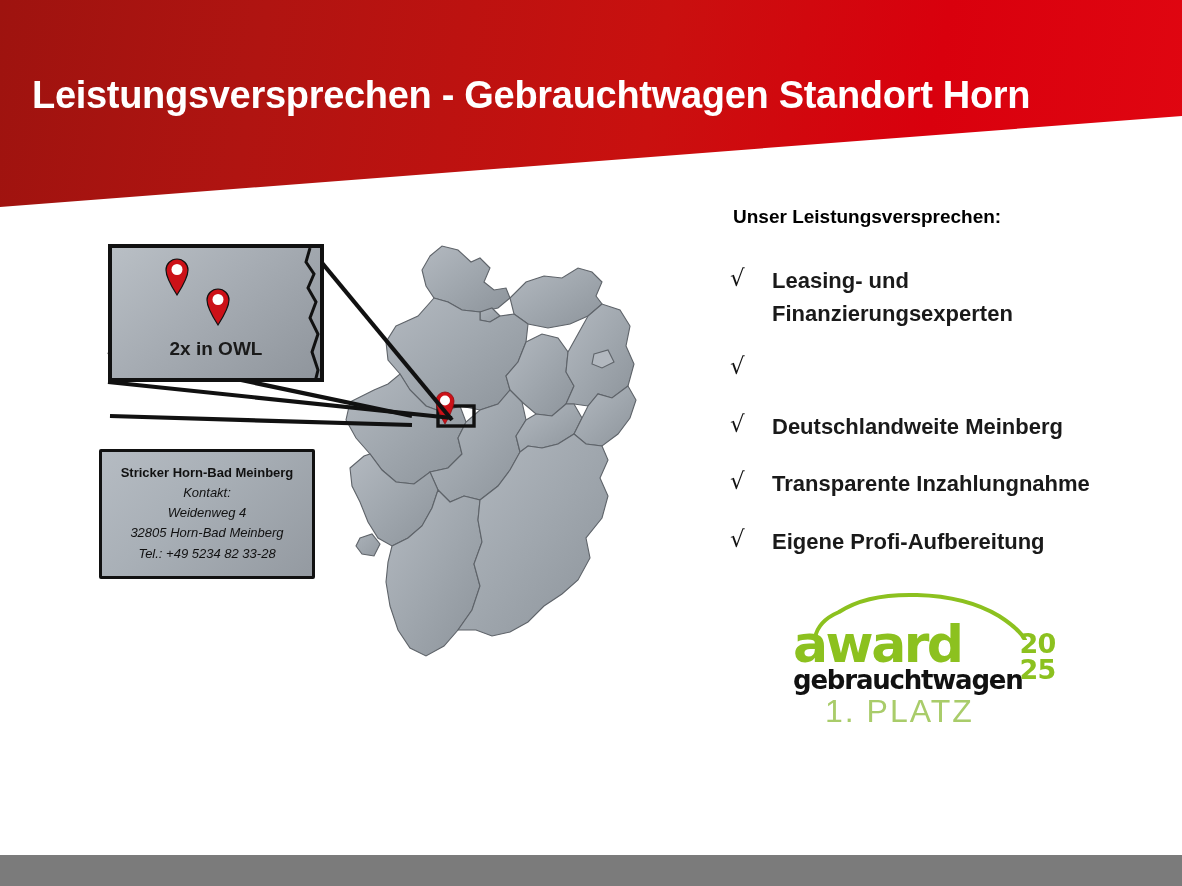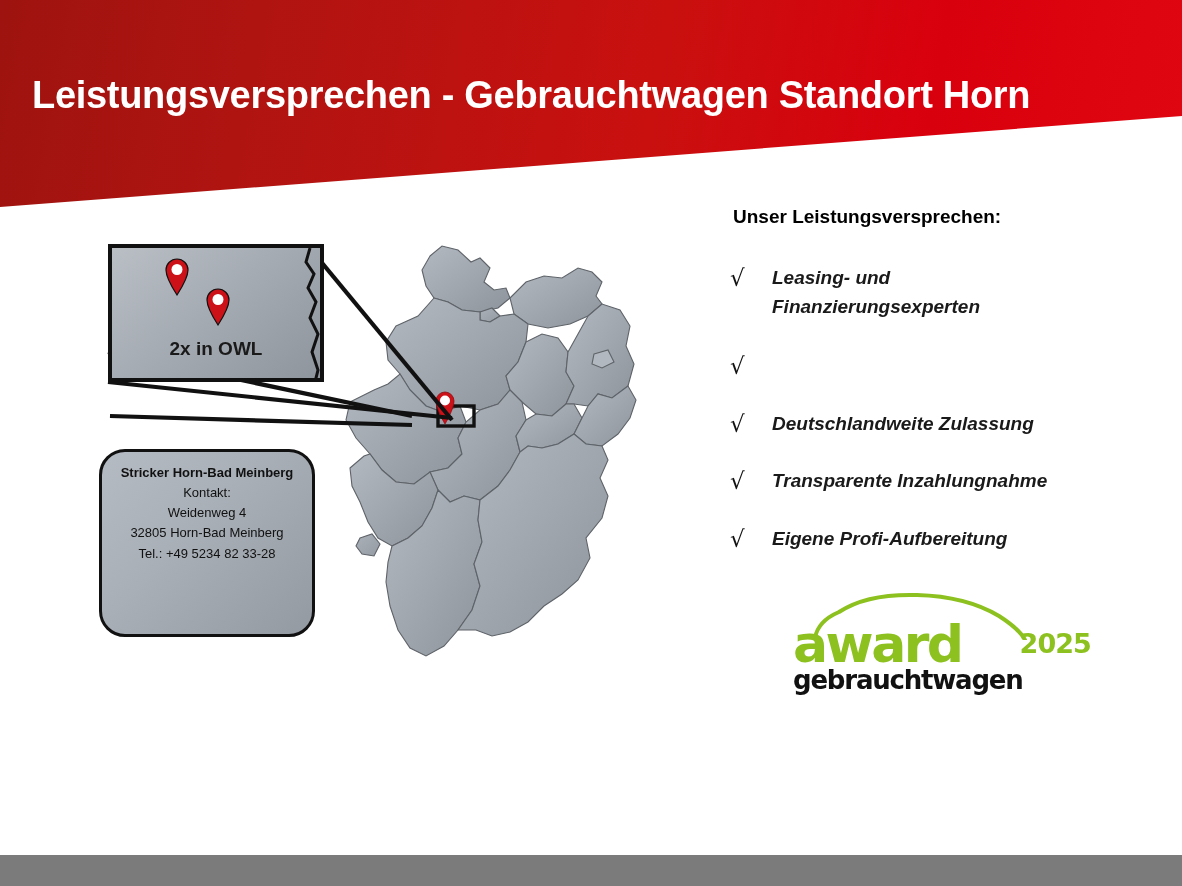--- a/index.html
+++ b/index.html
@@ -45,25 +45,24 @@
     display: flex; align-items: flex-start;
   }
   .promise-check {
     width: 26px; flex: 0 0 26px;
     font-size: 23px; line-height: 1;
     color: #111111;
     font-family: "DejaVu Sans", sans-serif;
     padding-top: 3px;
   }
   .promise-text {
-    font-size: 19px; font-weight: bold; color: #1a1a1a;
+    font-size: 22px; font-weight: bold; color: #1a1a1a;
     line-height: 1.5;
     white-space: pre-line;
     margin-left: 16px;
-    font-style: italic;
   }
   #promise-0 { top: 264px; }
   #promise-1 { top: 352px; }
   #promise-2 { top: 410px; }
   #promise-3 { top: 467px; }
   #promise-4 { top: 525px; }
 
   
   #award-logo {
     position: absolute; left: 793px; top: 592px;
@@ -83,21 +82,21 @@
     letter-spacing: -1.2px; line-height: 1;
     font-family: "DejaVu Sans", sans-serif;
   }
   #award-word {
     font-size: 52px; font-weight: bold; color: #8cc11f;
     letter-spacing: -2.5px; line-height: 0.86;
     margin-top: 2px;
     font-family: "DejaVu Sans", sans-serif;
   }
   #award-year {
-    display: flex; flex-direction: row;
+    display: flex; flex-direction: column;
     margin-left: -3px; margin-top: 11px;
   }
   #award-year span {
     font-size: 27px; font-weight: bold; color: #8cc11f;
     letter-spacing: -1px; line-height: 0.97;
     font-family: "DejaVu Sans", sans-serif;
   }
   #award-platz {
     position: absolute; left: 32px; top: 101px;
     font-size: 32px; color: #a9cc6a; letter-spacing: 2px;
@@ -131,33 +130,33 @@
   .inset-pin { position: absolute; }
   #inset-pin-1 { left: 52px; top: 10px; }
   #inset-pin-2 { left: 93px; top: 40px; }
   #inset-edge {
     position: absolute; right: -2px; top: 0; width: 60px; height: 138px;
   }
 
   
   #address-card {
     position: absolute; left: 99px; top: 449px;
-    width: 216px; height: 188px;
+    width: 216px; height: 130px;
     border: 3px solid #111111;
-    border-radius: 26px;
+    border-radius: 2px;
     background: linear-gradient(135deg, #b5bbc2 0%, #a9b0b7 40%, #949aa1 100%);
     text-align: center;
     padding-top: 11px;
   }
   #address-name {
     font-size: 13px; font-weight: bold; color: #111111;
     line-height: 1.55;
   }
   .address-line {
-    font-size: 13px; color: #111111; line-height: 1.55;
+    font-size: 13px; color: #111111; line-height: 1.55; font-style: italic;
   }
 
   
   #logo-bar {
     position: absolute; left: 0; top: 750px;
     width: 1182px; height: 105px;
   }
 
   
   #footer-bar {
@@ -265,21 +264,21 @@
   <div class="promise-row" id="promise-0">
     <div class="promise-check">√</div>
     <div class="promise-text">Leasing- und
 Finanzierungsexperten</div>
   </div>
   <div class="promise-row" id="promise-1">
     <div class="promise-check">√</div>
   </div>
   <div class="promise-row" id="promise-2">
     <div class="promise-check">√</div>
-    <div class="promise-text">Deutschlandweite Zulassung</div>
+    <div class="promise-text">Deutschlandweite Meinberg</div>
   </div>
   <div class="promise-row" id="promise-3">
     <div class="promise-check">√</div>
     <div class="promise-text">Transparente Inzahlungnahme</div>
   </div>
   <div class="promise-row" id="promise-4">
     <div class="promise-check">√</div>
     <div class="promise-text">Eigene Profi-Aufbereitung</div>
   </div>
 
@@ -290,20 +289,21 @@
     <div id="award-row">
       <div id="award-words">
         <div id="award-word">award</div>
         <div id="award-gebraucht">gebrauchtwagen</div>
       </div>
       <div id="award-year">
         <span>20</span>
         <span>25</span>
       </div>
     </div>
+    <div id="award-platz">1. PLATZ</div>
   </div>
 
   <div id="logo-bar">
 
     
 
     
 
     
 

